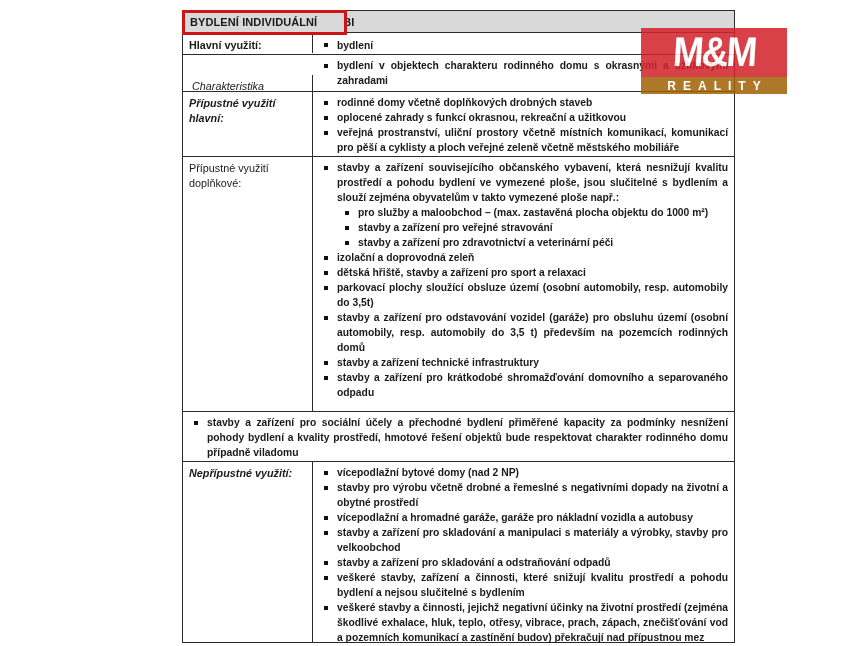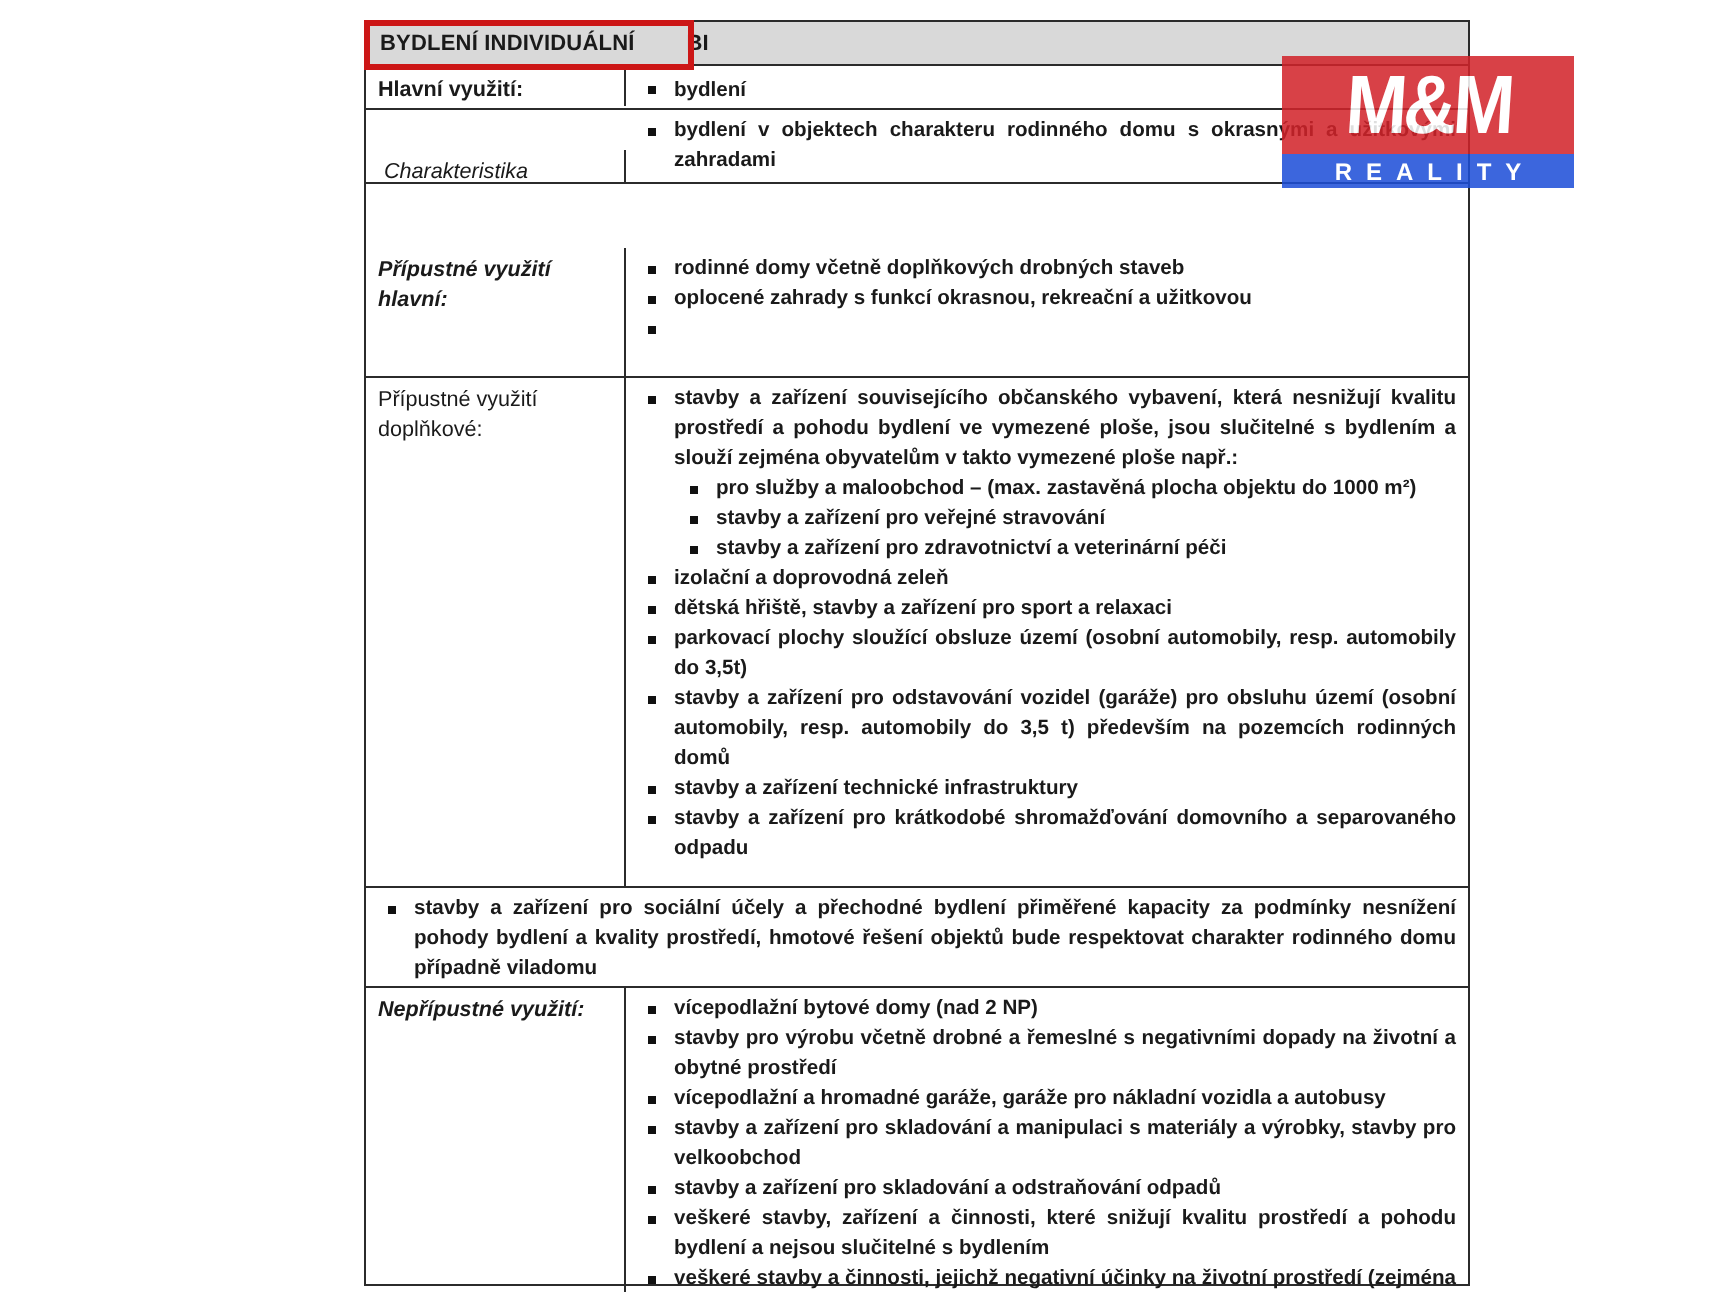--- a/index.html
+++ b/index.html
@@ -85,33 +85,34 @@
   </div>
       <div class="trow" style="min-height: 37px; height: 37px;">
     <div class="lcell italic">Charakteristika hlavního využití:</div>
     <div class="rcell">
           <div class="item lvl1">
     <span class="mk"></span>
     <span class="txt">bydlení v objektech charakteru rodinného domu s okrasnými a užitkovými zahradami</span>
   </div>
         </div>
   </div>
-      <div class="trow" style="min-height: 65px; height: 65px; margin-top: 32px;">
+      <div class="trow" style="min-height: 65px; height: 65px;">
     <div class="lcell bold-italic">Přípustné využití hlavní:</div>
     <div class="rcell">
           <div class="item lvl1">
     <span class="mk"></span>
     <span class="txt">rodinné domy včetně doplňkových drobných staveb</span>
   </div>
           <div class="item lvl1">
     <span class="mk"></span>
     <span class="txt">oplocené zahrady s funkcí okrasnou, rekreační a užitkovou</span>
   </div>
           <div class="item lvl1">
     <span class="mk"></span>
+    <span class="txt">veřejná prostranství, uliční prostory včetně místních komunikací, komunikací pro pěší a cyklisty a ploch veřejné zeleně včetně městského mobiliáře</span>
   </div>
         </div>
   </div>
       <div class="trow" style="min-height: 255px; height: 255px;">
     <div class="lcell">Přípustné využití doplňkové:</div>
     <div class="rcell">
           <div class="item lvl1">
     <span class="mk"></span>
     <span class="txt">stavby a zařízení souvisejícího občanského vybavení, která nesnižují kvalitu prostředí a pohodu bydlení ve vymezené ploše, jsou slučitelné s bydlením a slouží zejména obyvatelům v takto vymezené ploše např.:</span>
   </div>
@@ -193,16 +194,16 @@
     <span class="txt">veškeré stavby a činnosti, jejichž negativní účinky na životní prostředí (zejména škodlivé exhalace, hluk, teplo, otřesy, vibrace, prach, zápach, znečišťování vod a pozemních komunikací a zastínění budov) překračují nad přípustnou mez</span>
   </div>
         </div>
   </div>
     </div>
 
   <div class="mmlogo">
     <div class="mm-red" style="background: rgb(210, 35, 42);">
       <span>M&amp;M</span>
     </div>
-    <div class="mm-blue" style="background: #1d4ed8;">REALITY</div>
+    <div class="mm-blue" style="background: #a16207;">REALITY</div>
   </div>
 
 </div>
 
 </body></html>

